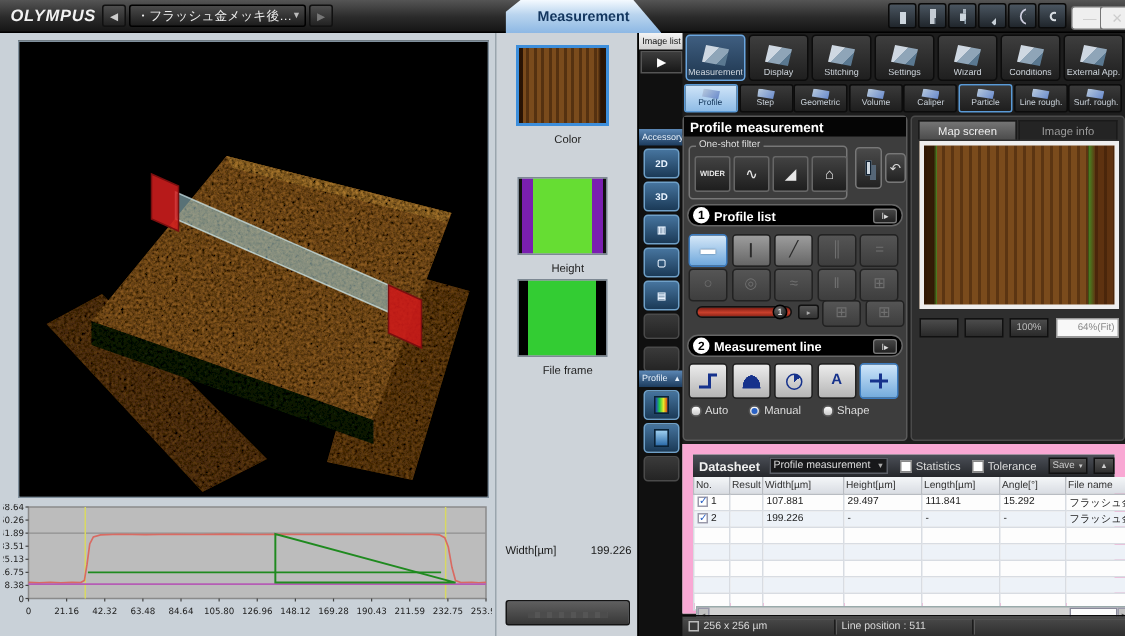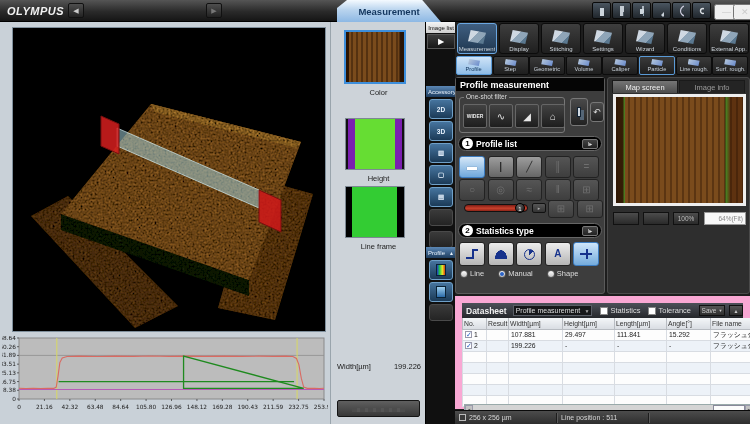--- a/index.html
+++ b/index.html
@@ -133,20 +133,24 @@
   .chartbox svg text{font-family:"DejaVu Sans",sans-serif;}
 </style>
 </head>
 <body>
 
 <div id="root">
 
   <div class="titlebar">
     <div class="logo">OLYMPUS</div>
     <button class="navbtn" style="left:68px;width:16px;">◀</button>
+    <button class="docsel">
+        <span>・フラッシュ金メッキ後…</span>
+        <span class="car">▼</span>
+      </button>
     <button class="navbtn" style="left:206px;width:16px;color:#777;">▶</button>
     <div class="tab active" style="left:337px;width:104px;">Measurement</div>
 
     <button class="winic" style="left:592px;">
         <svg width="14" height="12">
           <path d="M1 3h5l1 2h6v6H1z" fill="#cdd6de"></path>
         </svg>
       </button>
     <button class="winic" style="left:612px;">
         <svg width="13" height="12">
@@ -266,21 +270,21 @@
     </div>
   </div>
 
   <div class="midcol">
     <div id="thumbs">
         <div class="thumb t-color sel" style="top: 8px;"></div>
         <div class="thumblabel" style="top: 66px;">Color</div>
         <div class="thumb t-height" style="top: 96px;"></div>
         <div class="thumblabel" style="top: 152px;">Height</div>
         <div class="thumb t-wire" style="top: 164px;"></div>
-        <div class="thumblabel" style="top: 220px;">Line frame</div>
+        <div class="thumblabel" style="top: 220px;">File frame</div>
       </div>
     <div class="readout" style="top:340px;">
       <span>Width[µm]</span>
       <span class="val">199.226</span>
     </div>
     <button class="disbtn">
         <i></i>
       </button>
   </div>
 
@@ -464,21 +468,21 @@
           <button class="pbtn disabled" style="left: 92px; top: 122px; height: 18px;">
             <span class="gl">⊞</span>
           </button>
           <button class="pbtn disabled" style="left: 120.6px; top: 122px; height: 18px;">
             <span class="gl">⊞</span>
           </button>
         </div>
 
       <div class="pill" style="top:145px;">
         <span class="num">2</span>
-        <span class="plab">Statistics type</span>
+        <span class="plab">Measurement line</span>
         <button class="exp">I▸</button>
       </div>
       <div id="type-row">
           <button class="pbtn" style="left: 3px; top: 164px; height: 24px; background: linear-gradient(rgb(236, 236, 236), rgb(181, 181, 181));">
             <div class="g-step"></div>
           </button>
           <button class="pbtn" style="left: 31.6px; top: 164px; height: 24px; background: linear-gradient(rgb(236, 236, 236), rgb(181, 181, 181));">
             <div class="g-area"></div>
           </button>
           <button class="pbtn" style="left: 60.2px; top: 164px; height: 24px; background: linear-gradient(rgb(236, 236, 236), rgb(181, 181, 181));">
@@ -487,21 +491,21 @@
           <button class="pbtn" style="left: 88.8px; top: 164px; height: 24px; background: linear-gradient(rgb(236, 236, 236), rgb(181, 181, 181));">
             <div class="g-peak">A</div>
           </button>
           <button class="pbtn active" style="left: 117.4px; top: 164px; height: 24px; background: linear-gradient(rgb(207, 230, 250), rgb(116, 171, 220));">
             <div class="g-width"></div>
           </button>
         </div>
       <div class="radrow" style="top:191px;" id="mode-radios">
           <span style="display: flex; align-items: center; margin-right: 14px;">
             <span class="radio"></span>
-            <span>Line</span>
+            <span>Auto</span>
           </span>
           <span style="display: flex; align-items: center; margin-right: 14px;">
             <span class="radio sel">
               <div></div>
             </span>
             <span>Manual</span>
           </span>
           <span style="display: flex; align-items: center; margin-right: 14px;">
             <span class="radio"></span>
             <span>Shape</span>

